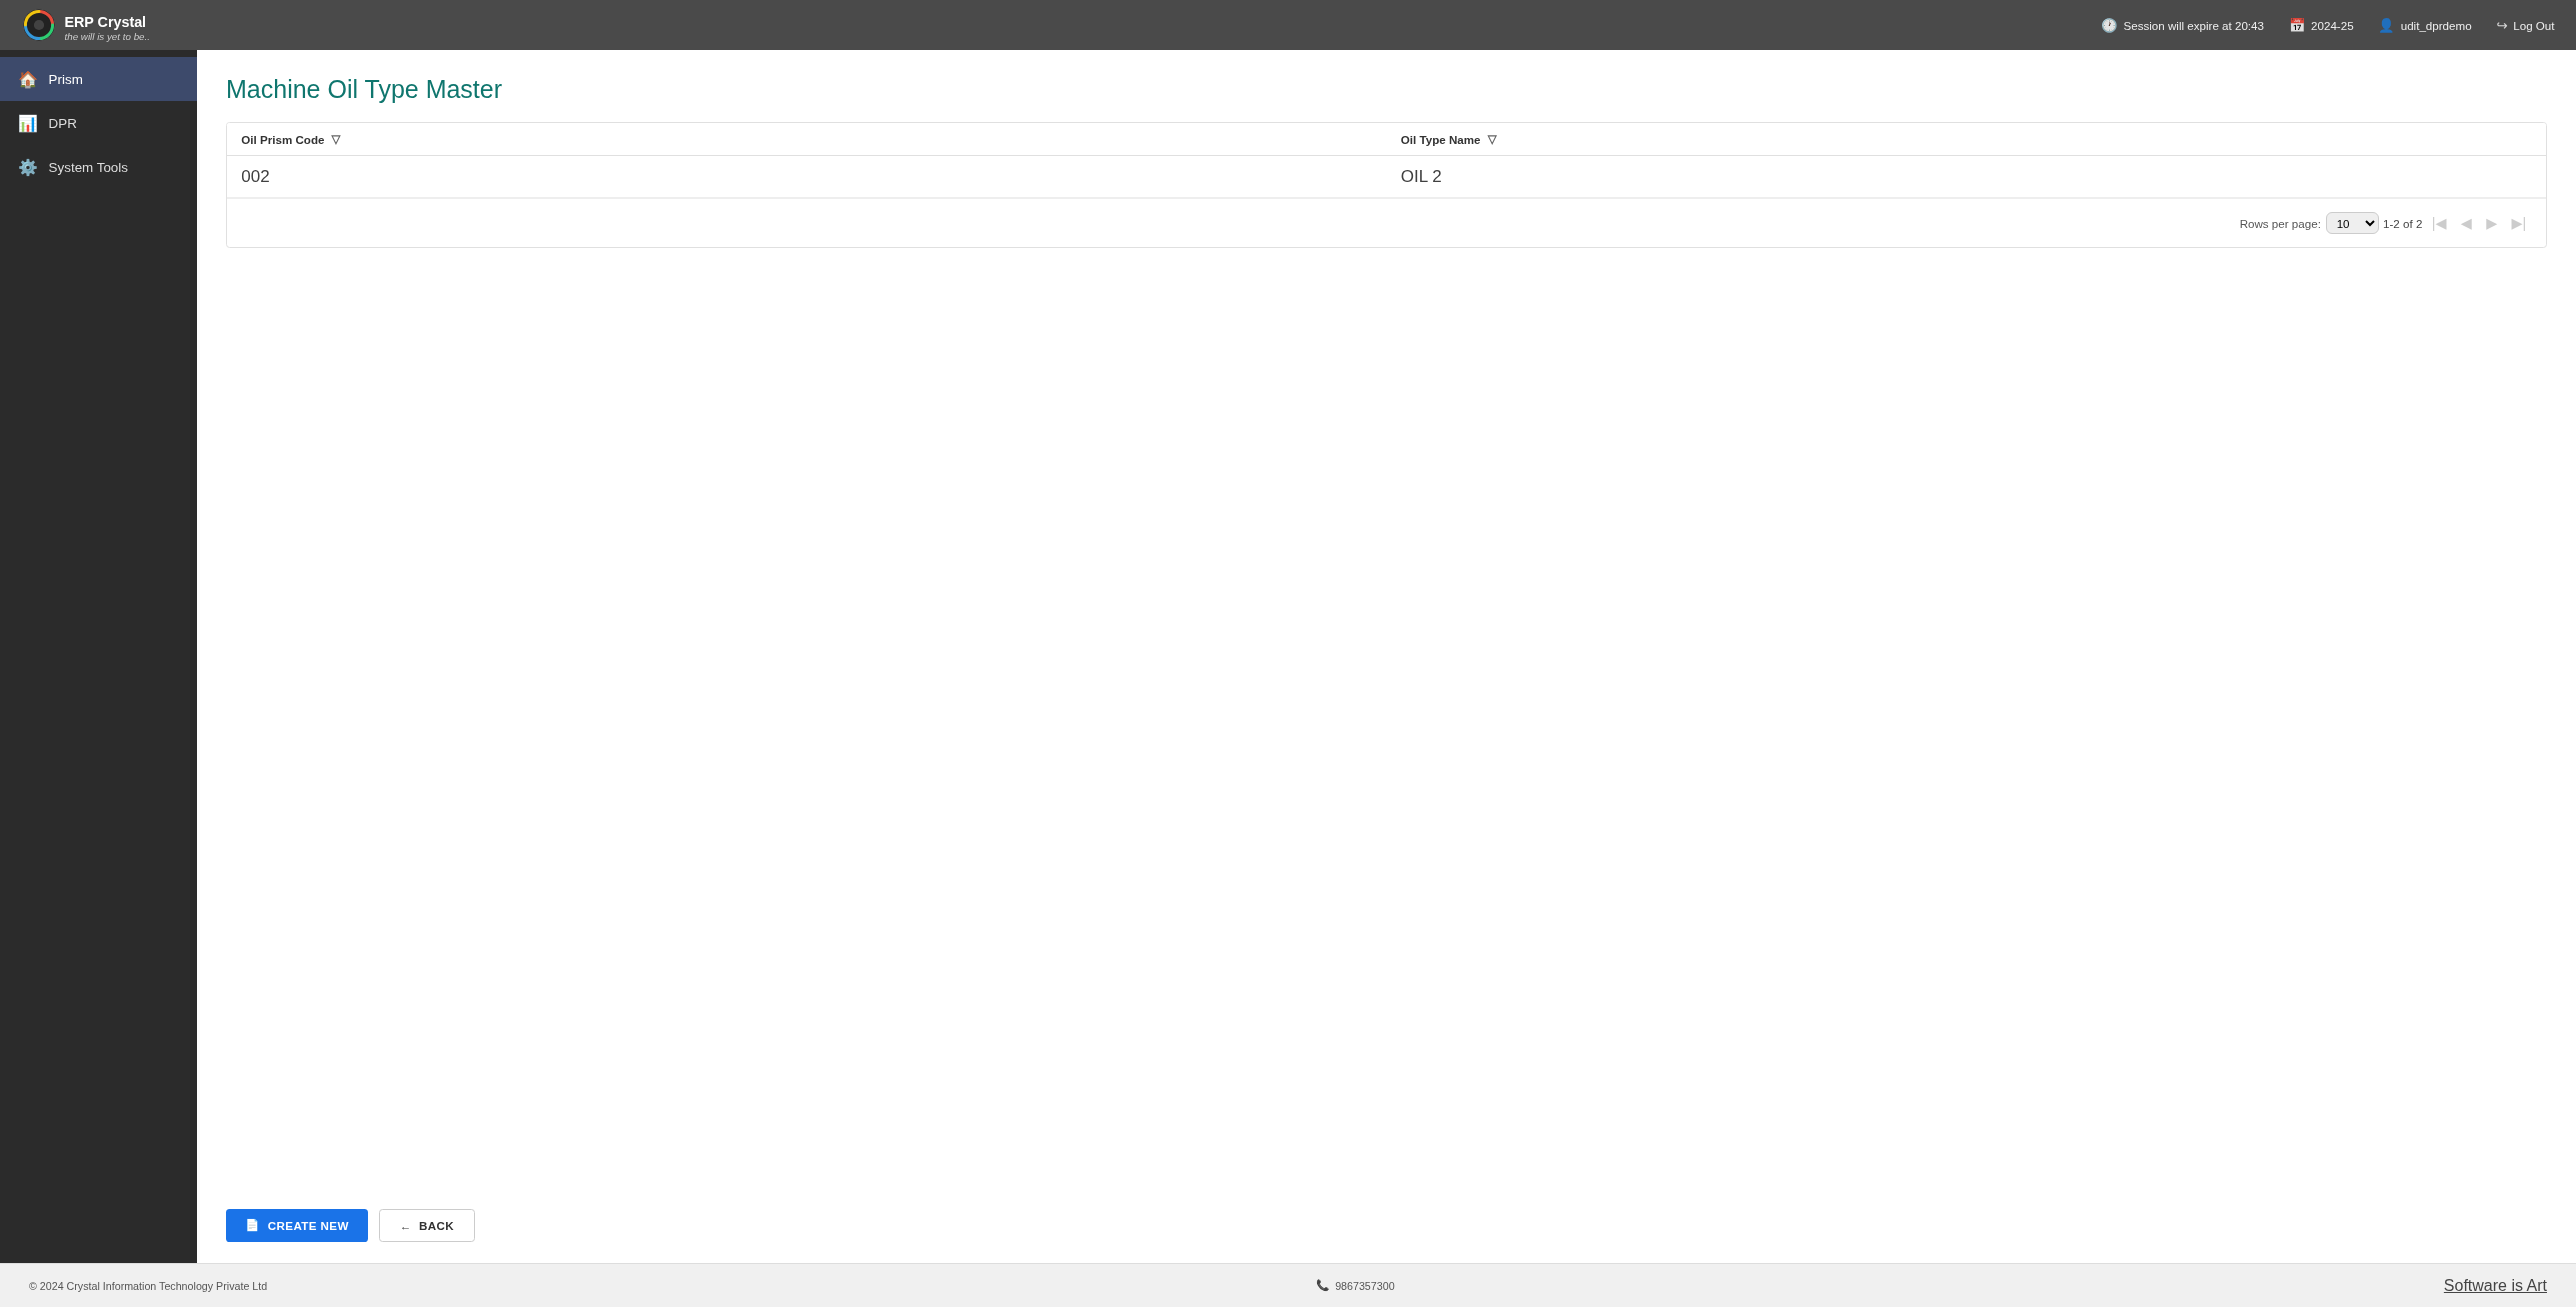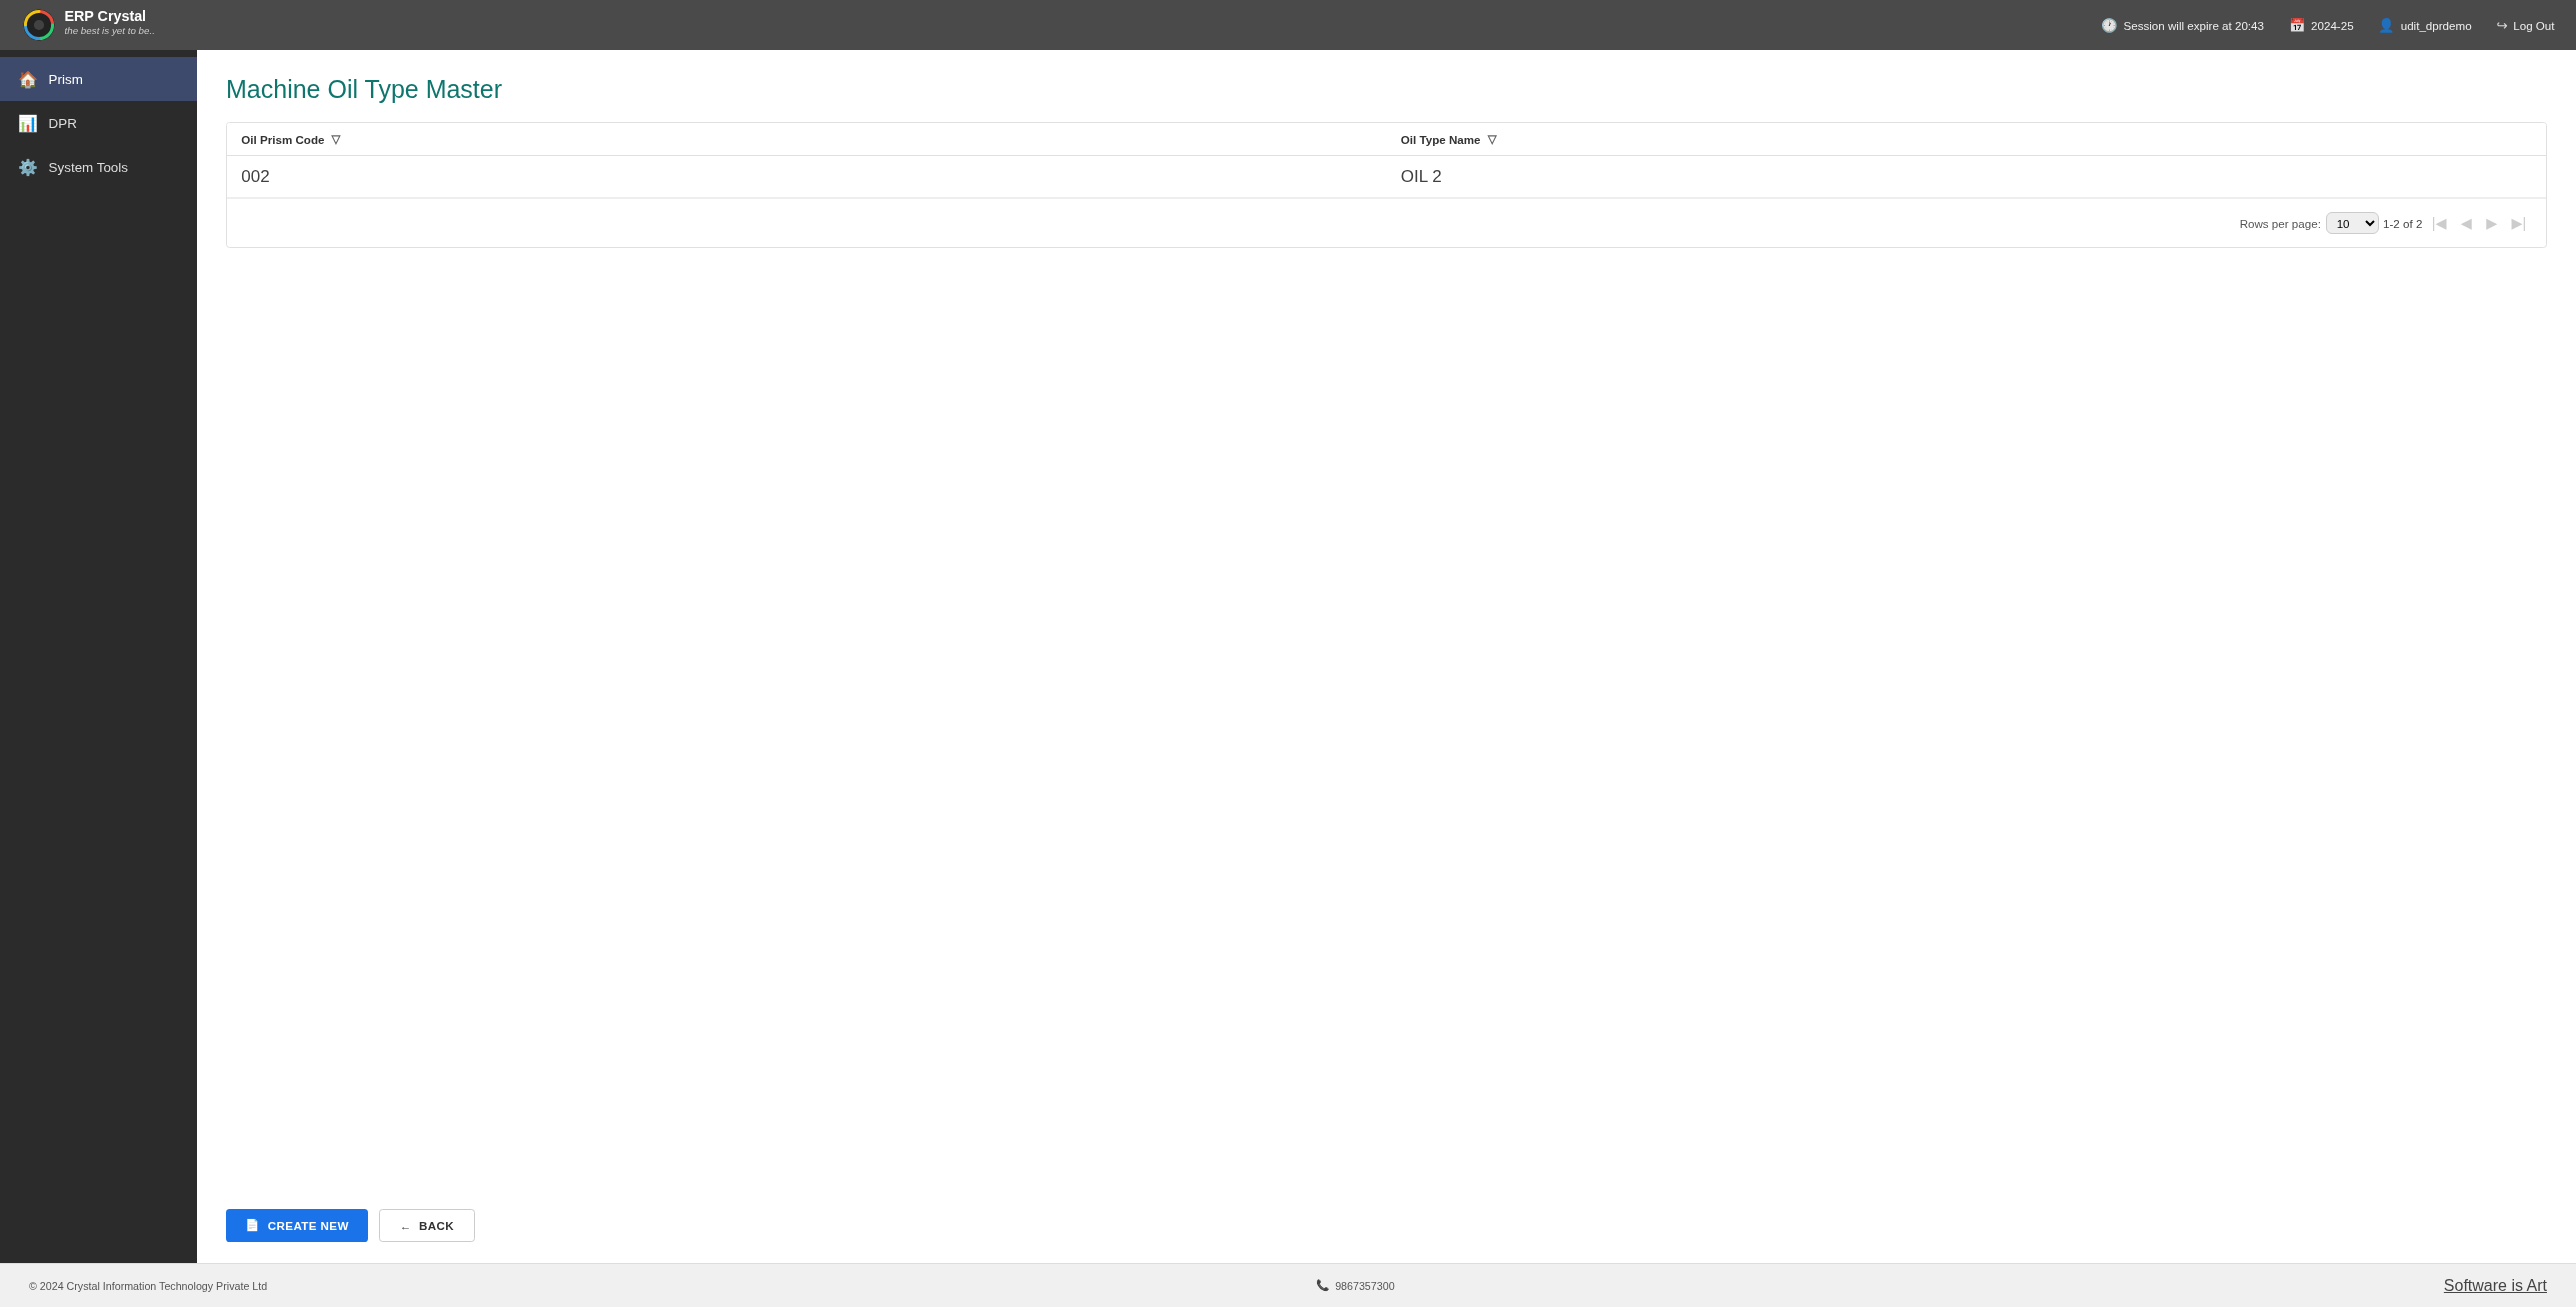--- a/index.html
+++ b/index.html
@@ -10,21 +10,21 @@
       background: #4a4a4a;
       color: #fff;
       display: flex;
       align-items: center;
       padding: 0 21.5px;
       height: 50px;
       flex-shrink: 0;
     }
     .brand {
       display: flex;
-      align-items: flex-start;
+      align-items: flex-end;
       gap: 9px;
       margin-right: auto;
     }
     .brand-logo {
       width: 34px;
       height: 34px;
     }
     .brand-text { display: flex; flex-direction: column; }
     .brand-name { font-weight: 700; font-size: 14.3px; line-height: 1.2; }
     .brand-tagline { font-size: 9.8px; color: #ccc; font-style: italic; }
@@ -233,21 +233,21 @@
     <svg class="brand-logo" viewBox="0 0 40 40" xmlns="http://www.w3.org/2000/svg">
       <circle cx="20" cy="20" r="19" fill="#222" stroke="#555" stroke-width="1"></circle>
       <path d="M20 4 A16 16 0 0 1 36 20" stroke="#e74c3c" stroke-width="3.5" fill="none" stroke-linecap="round"></path>
       <path d="M36 20 A16 16 0 0 1 20 36" stroke="#2ecc71" stroke-width="3.5" fill="none" stroke-linecap="round"></path>
       <path d="M20 36 A16 16 0 0 1 4 20" stroke="#3498db" stroke-width="3.5" fill="none" stroke-linecap="round"></path>
       <path d="M4 20 A16 16 0 0 1 20 4" stroke="#f1c40f" stroke-width="3.5" fill="none" stroke-linecap="round"></path>
       <circle cx="20" cy="20" r="6" fill="#fff" opacity="0.15"></circle>
     </svg>
     <div class="brand-text">
       <span class="brand-name">ERP Crystal</span>
-      <span class="brand-tagline">the best is yet to be..</span>
+      <span class="brand-tagline">the will is yet to be..</span>
     </div>
   </div>
   <div class="header-actions">
     <div class="header-action-item">
       <span class="header-icon">🕐</span>
       <span>Session will expire at 20:43</span>
     </div>
     <div class="header-action-item">
       <span class="header-icon">📅</span>
       <span>2024-25</span>

